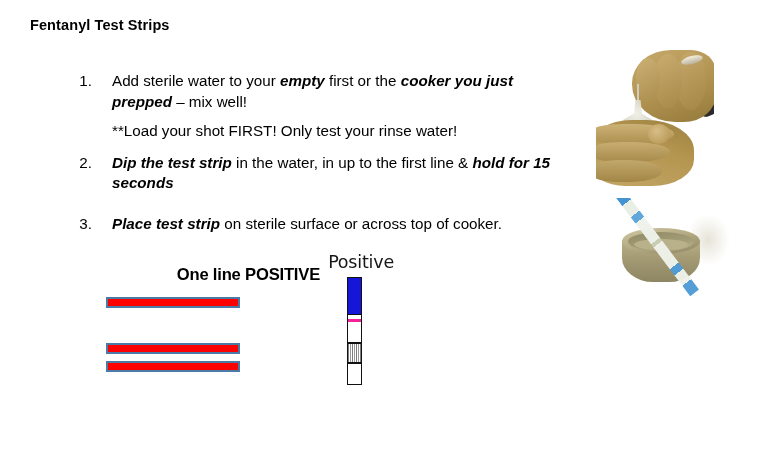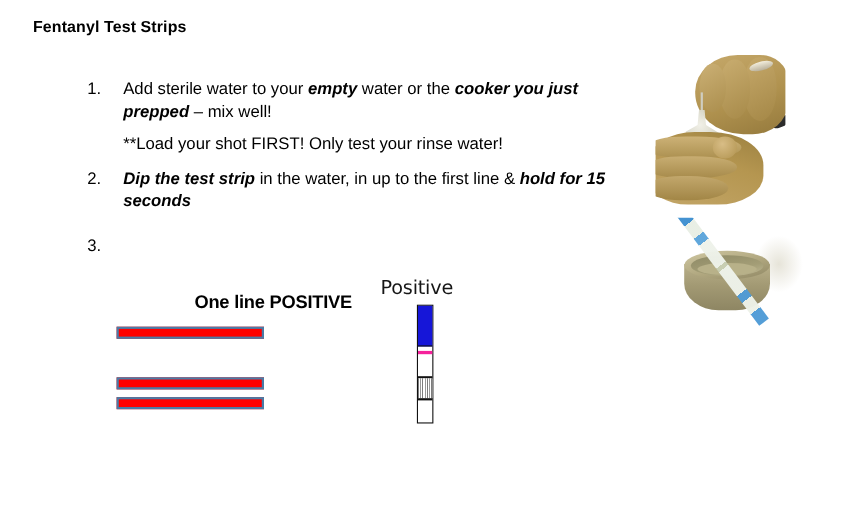--- a/index.html
+++ b/index.html
@@ -100,22 +100,21 @@
     position: absolute;
     left: 296px;
     top: 252px;
     width: 180px;
     height: 140px;
   }
   .strip-col {
     position: absolute;
     top: 0;
     width: 80px;
-    text-align: left;
-    margin-left: 32px;
+    text-align: right;
   }
   .strip-col.pos { left: 0px; }
   .strip-col.neg { left: 82px; }
   .strip-caption {
     font-size: 17.5px;
     line-height: 20px;
     color: #161616;
     font-family: "DejaVu Sans", sans-serif;
     letter-spacing: -0.2px;
     white-space: nowrap;
@@ -303,41 +302,44 @@
 
 <div id="slide">
 
   <div class="slide-title">Fentanyl Test Strips</div>
 
   <div class="steps">
 
     <div class="step">
       <span class="num">1.</span>
       <span>
-        <span>Add sterile water to your </span><b>empty</b><span> water or the </span><b>cooker you just prepped</b><span> – mix well!</span>
+        <span>Add sterile water to your </span><b>empty</b><span> first or the </span><b>cooker you just prepped</b><span> – mix well!</span>
       </span>
     </div>
 
     <div class="gap-sm"></div>
 
     <div class="step-note">**Load your shot FIRST! Only test your rinse water!</div>
 
     <div class="gap-md"></div>
 
     <div class="step">
       <span class="num">2.</span>
       <span>
         <b>Dip the test strip</b><span> in the water, in up to the first line &amp; </span><b>hold for 15 seconds</b>
       </span>
     </div>
 
     <div class="gap-lg"></div>
 
     <div class="step">
       <span class="num">3.</span>
+      <span>
+        <b>Place test strip</b><span> on sterile surface or across top of cooker.</span>
+      </span>
     </div>
 
   </div>
 
   <div class="legend">
     <div class="legend-label">One line POSITIVE</div>
     <div style="height:12px"></div>
     <div class="test-bar"></div>
     <div style="height:18px"></div>
     <div style="height:17px"></div>

